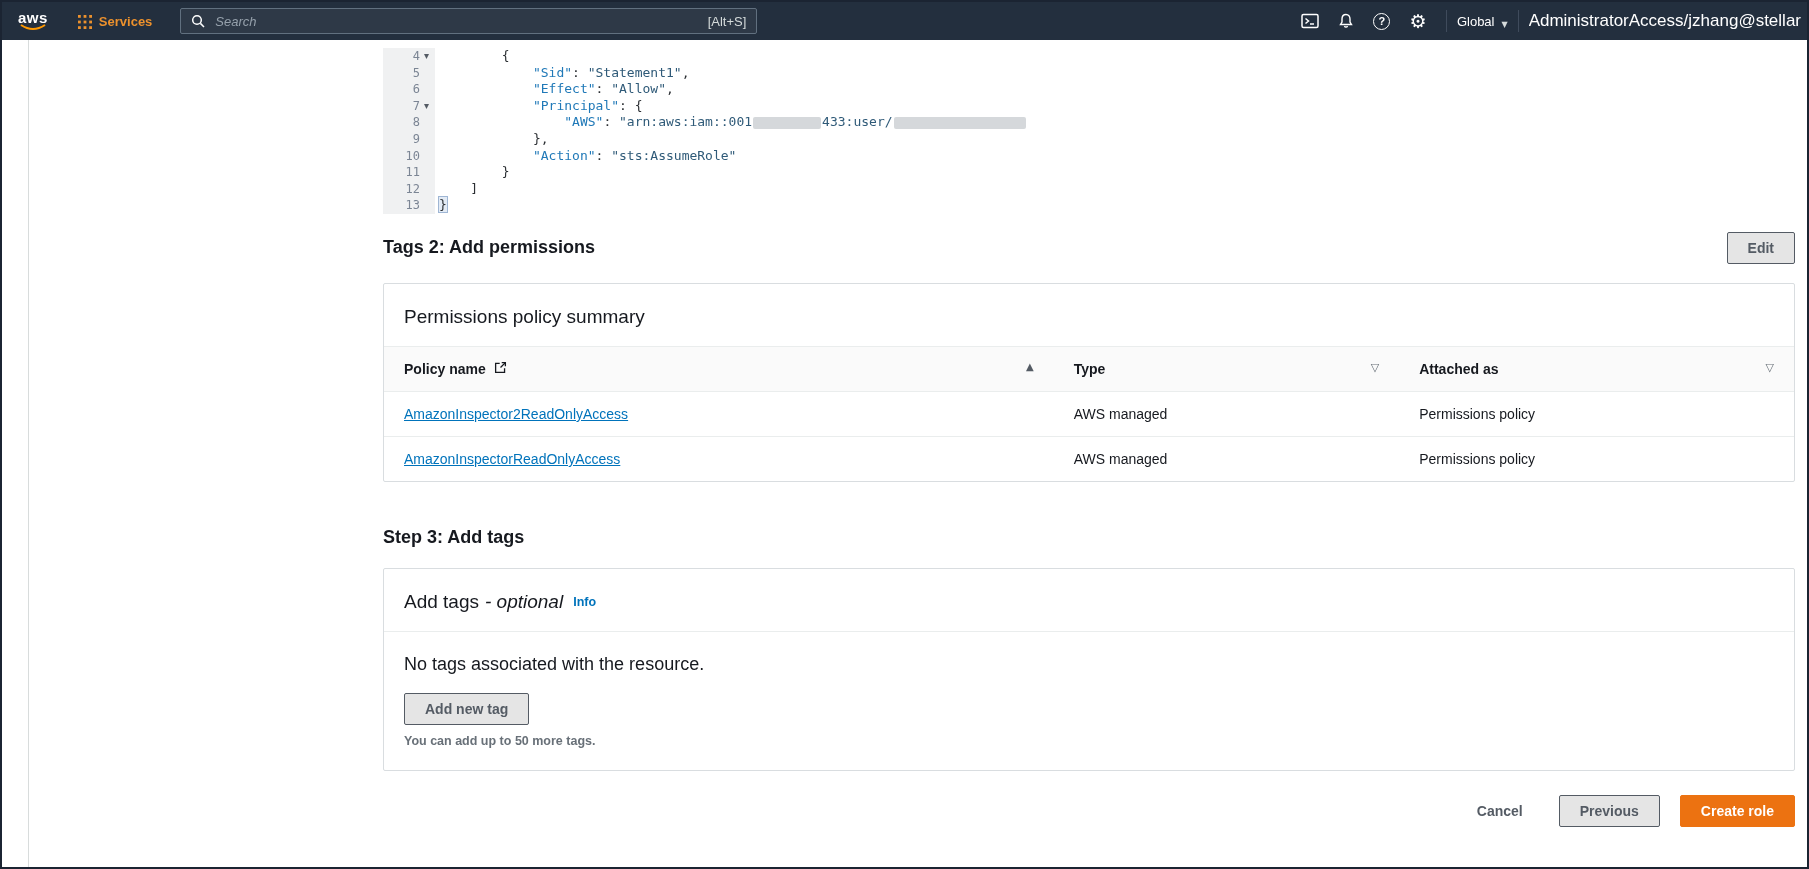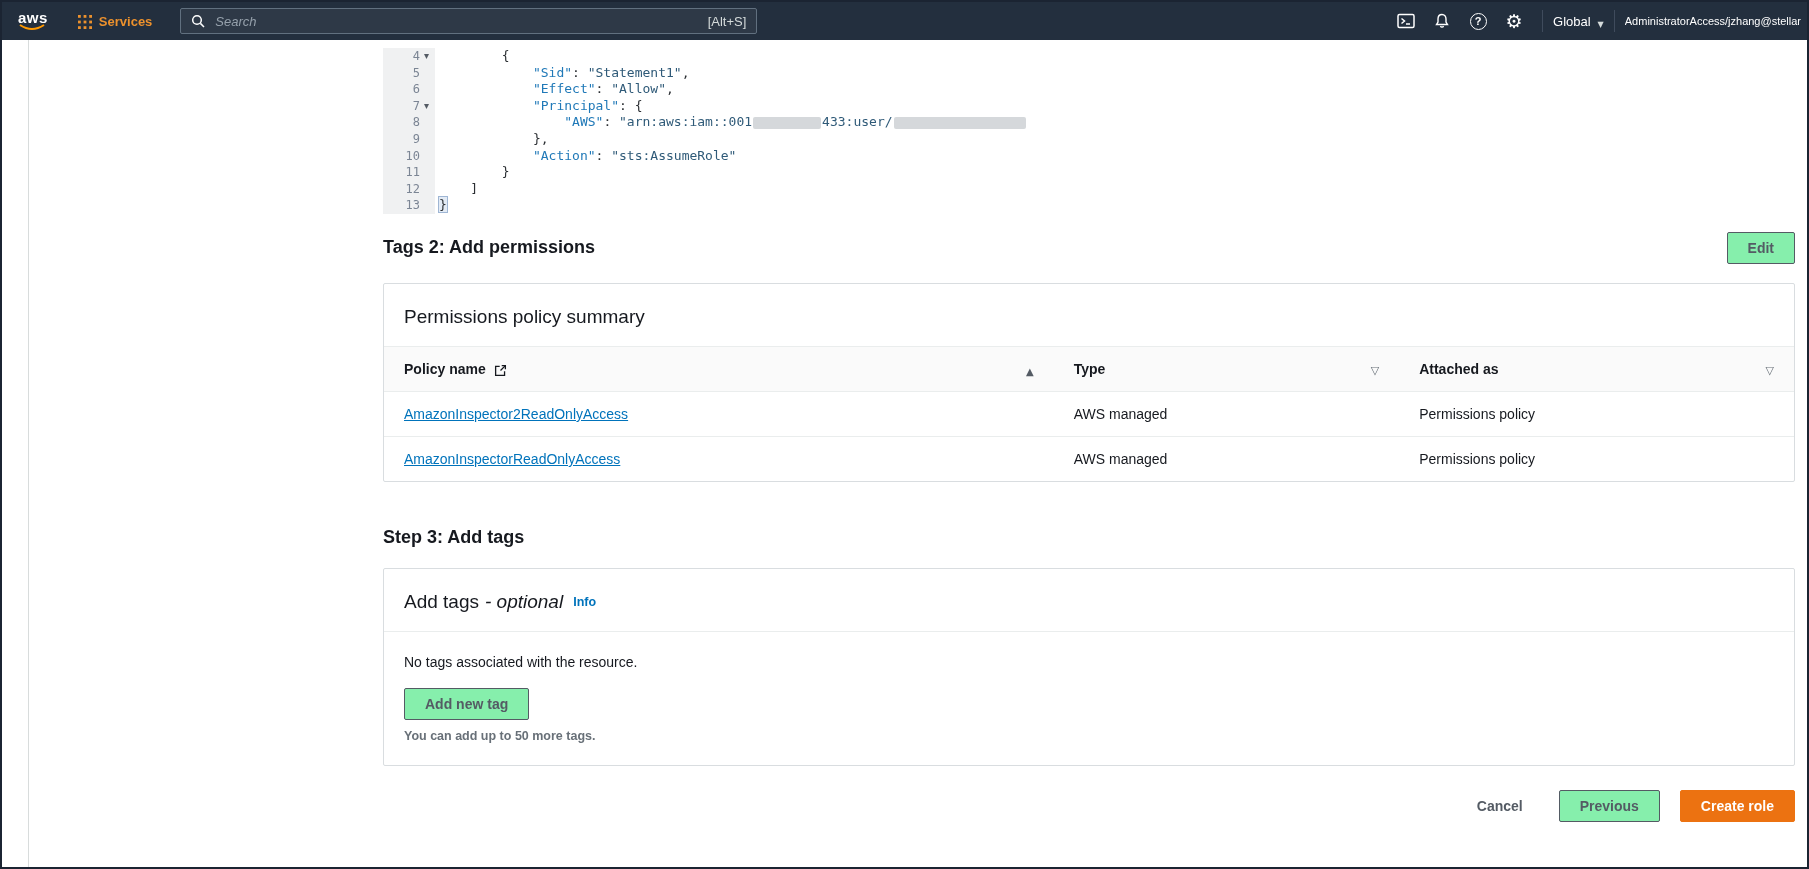--- a/index.html
+++ b/index.html
@@ -8,21 +8,21 @@
     position:relative; width:1809px; height:869px; overflow:hidden;
     background:#ffffff; border:2px solid #1b2432;
     font-family:"Liberation Sans", sans-serif; color:#16191f;
   }
 
   
   .topnav {
     height:38px; background:#232f3e; display:flex; align-items:center;
     padding:0 6px 0 16px; color:#ffffff;
   }
-  .aws-logo { display:flex; flex-direction:column; align-items:flex-start; margin-right:30px; cursor:pointer; }
+  .aws-logo { display:flex; flex-direction:column; align-items:center; margin-right:30px; cursor:pointer; }
   .aws-word { font-weight:bold; font-size:15px; line-height:13px; letter-spacing:0.5px; }
   .nav-item { display:flex; align-items:flex-end; gap:7px; cursor:pointer; font-size:13px; }
   .nav-services { color:#ec912d; font-weight:bold; }
   .nav-search {
     display:flex; align-items:center; width:577px; height:26px; margin-left:28px;
     border:1px solid #61707f; border-radius:2px; background:rgba(255,255,255,0.05); padding:0 10px;
   }
   .nav-search input {
     flex:1; background:transparent; border:none; outline:none; color:#ffffff;
     font-size:13px; font-family:"Liberation Sans", sans-serif;
@@ -33,21 +33,21 @@
   .nav-icon { display:flex; align-items:center; justify-content:center; width:36px; height:38px; cursor:pointer; }
   .gear-glyph { font-family:"DejaVu Sans", sans-serif; font-size:19px; color:#fff; line-height:1; }
   .help-circle {
     width:17px; height:17px; border:1.5px solid #fff; border-radius:50%;
     display:flex; align-items:center; justify-content:center;
     font-size:11px; font-weight:bold; color:#fff;
   }
   .nav-divider { width:1px; height:22px; background:#3f4b5c; margin:0 10px; }
   .nav-region { white-space:nowrap; }
   .nav-caret { font-size:8px; color:#d5dbdb; font-family:"DejaVu Sans", sans-serif; }
-  .nav-account { font-size:11px; white-space:nowrap; overflow:hidden; cursor:pointer; }
+  .nav-account { font-size:17px; white-space:nowrap; overflow:hidden; cursor:pointer; }
 
   
   .left-rule { position:absolute; left:26px; top:38px; bottom:0; width:1px; background:#d8dcdc; }
   .content { position:absolute; left:381px; right:12px; top:38px; }
 
   
   .editor { margin-top:8px; font-family:"DejaVu Sans Mono", monospace; font-size:13px; line-height:16.6px; }
   .code-line { display:flex; }
   .gutter {
     width:52px; flex:0 0 52px; background:#f0f1f2; color:#7b8594;
@@ -79,38 +79,38 @@
   .card2-header { padding:22px 20px 18px; border-bottom:1px solid #eaeded; }
   .card2-body { padding:22px 20px; }
 
   
   .tbl-header {
     display:flex; background:#fafafa; border-top:1px solid #eaeded; border-bottom:1px solid #eaeded;
     font-weight:bold; font-size:14px; color:#16191f;
   }
   .tbl-row { display:flex; font-size:14px; border-bottom:1px solid #eaeded; }
   .tbl-row:last-child { border-bottom:none; }
-  .cell { padding:14px 20px; display:flex; align-items:flex-end; gap:8px; }
+  .cell { padding:14px 20px; display:flex; align-items:flex-start; gap:8px; }
   .c1 { flex:0 0 47.5%; }
   .c2 { flex:0 0 24.5%; }
   .c3 { flex:1; }
   .cell .grow { flex:1; }
   .sort-asc { font-size:10px; color:#545b64; font-family:"DejaVu Sans", sans-serif; cursor:pointer; }
   .filter-tri { font-size:11px; color:#687078; font-family:"DejaVu Sans", sans-serif; cursor:pointer; }
   .policy-link { color:#0073bb; text-decoration:underline; cursor:pointer; }
 
   
-  .empty-text { font-size:14px; color:#16191f; }
+  .empty-text { font-size:18px; color:#16191f; }
   .tag-hint { margin-top:9px; color:#687078; font-size:12.5px;font-weight:bold; }
 
   
   .btn {
     display:inline-flex; align-items:center; justify-content:center; height:32px; padding:0 20px;
     font-size:14px; font-weight:bold; border-radius:2px; border:1px solid #545b64;
-    background:#86efac; color:#545b64; cursor:pointer; font-family:"Liberation Sans", sans-serif; white-space:nowrap;
+    background:#e5e5e5; color:#545b64; cursor:pointer; font-family:"Liberation Sans", sans-serif; white-space:nowrap;
   }
   .btn-primary { background:#ec7211; border-color:#ec7211; color:#fff; }
   .btn-link { border:none; background:transparent; padding:0 4px; }
   .add-tag-btn { margin-top:18px; }
 
   .footer-row { display:flex; justify-content:flex-end; align-items:center; margin-top:24px; }
   .footer-row .btn-link { margin-right:32px;margin-left:30px; }
   .footer-row .prev { margin-right:20px; }
 </style>
 </head>

